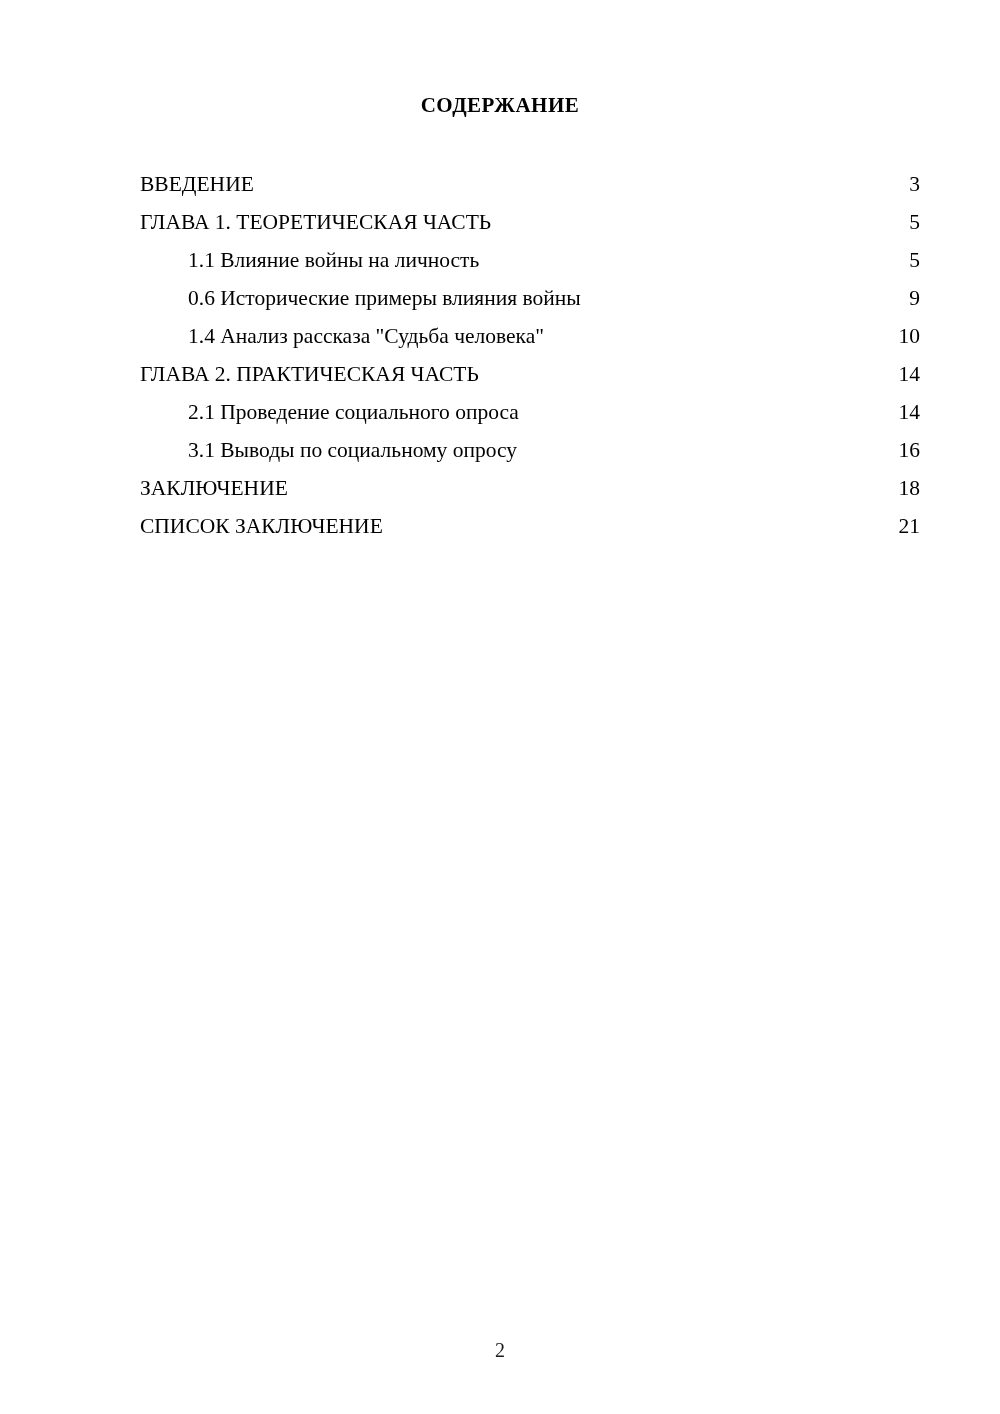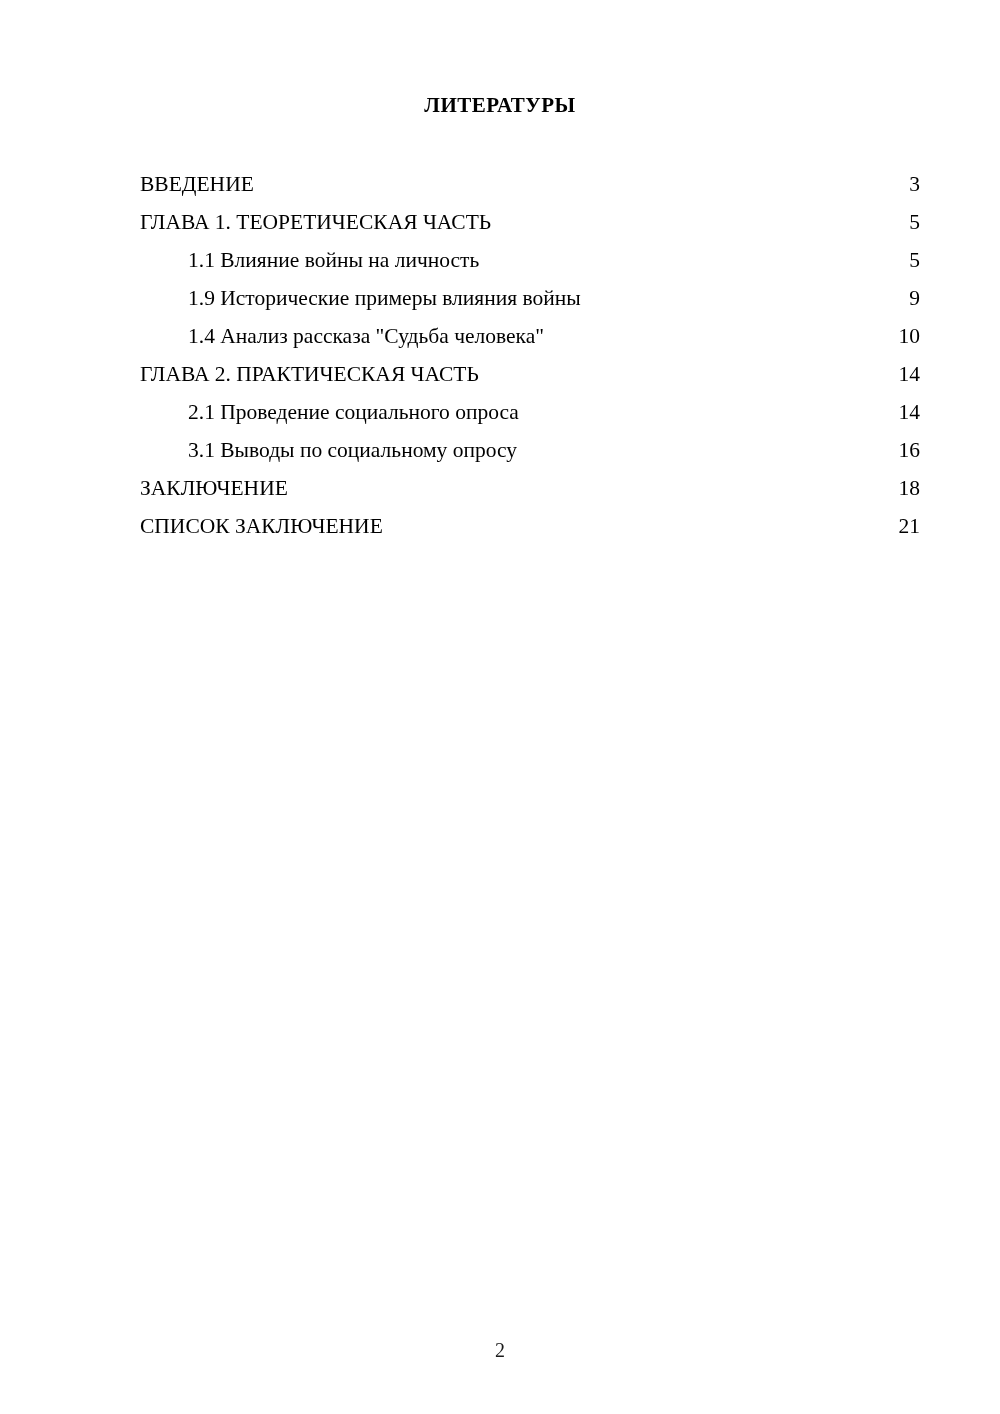--- a/index.html
+++ b/index.html
@@ -73,37 +73,37 @@
     text-align: center;
     font-size: 20px;
     color: #1a1a1a;
   }
 </style>
 </head>
 <body>
 
 <div class="page">
 
-  <h1 class="doc-title">ЛИТЕРАТУРЫ</h1>
+  <h1 class="doc-title">СОДЕРЖАНИЕ</h1>
 
   <ul class="toc">
       <li class="toc-entry level-1">
         <span class="label">ВВЕДЕНИЕ</span>
         <span class="page-num">3</span>
       </li>
       <li class="toc-entry level-1">
         <span class="label">ГЛАВА 1. ТЕОРЕТИЧЕСКАЯ ЧАСТЬ</span>
         <span class="page-num">5</span>
       </li>
       <li class="toc-entry level-2">
         <span class="label">1.1 Влияние войны на личность</span>
         <span class="page-num">5</span>
       </li>
       <li class="toc-entry level-2">
-        <span class="label">1.9 Исторические примеры влияния войны</span>
+        <span class="label">0.6 Исторические примеры влияния войны</span>
         <span class="page-num">9</span>
       </li>
       <li class="toc-entry level-2">
         <span class="label">1.4 Анализ рассказа "Судьба человека"</span>
         <span class="page-num">10</span>
       </li>
       <li class="toc-entry level-1">
         <span class="label">ГЛАВА 2. ПРАКТИЧЕСКАЯ ЧАСТЬ</span>
         <span class="page-num">14</span>
       </li>

